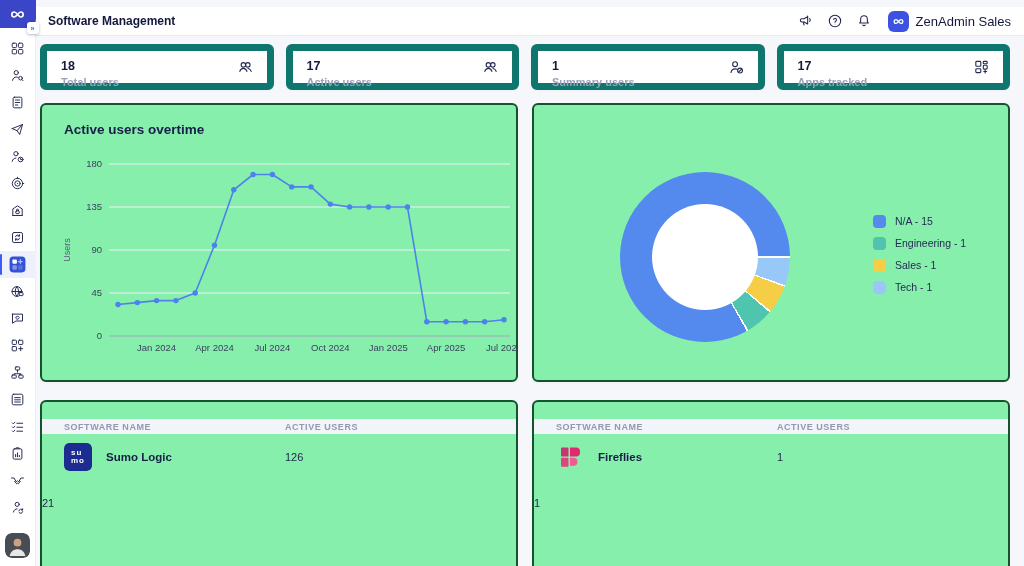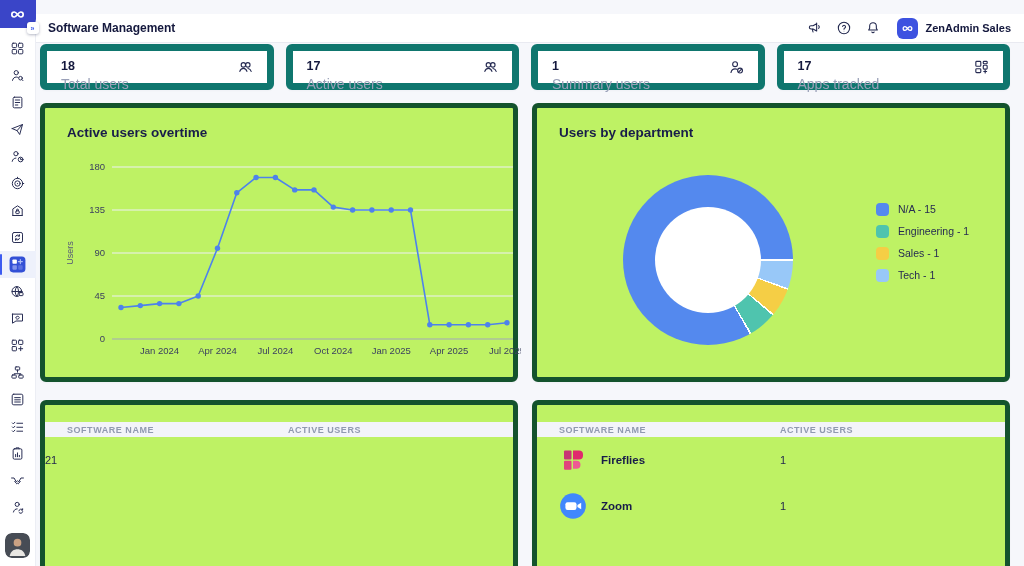--- a/index.html
+++ b/index.html
@@ -1,34 +1,34 @@
 <!DOCTYPE html>
 <html><head>
 <meta charset="utf-8">
 <style>
   html,body{margin:0;padding:0;}
   body{font-family:"Liberation Sans",sans-serif;background:#f6f7fb;}
   .screen{position:relative;width:1024px;height:566px;overflow:hidden;background:#f6f7fb;}
 
   
-  .topbar{position:absolute;left:0;top:14px;width:1024px;height:29px;background:#fff;
+  .topbar{position:absolute;left:0;top:7px;width:1024px;height:29px;background:#fff;
     border-bottom:1px solid #e9eaf1;display:flex;align-items:stretch;box-sizing:border-box;
     padding-left:48px;z-index:5;}
   .app-title{font-size:12px;font-weight:bold;color:#14183d;align-self:center;white-space:nowrap;}
   .tabs{display:flex;margin-left:26px;}
   .tab{display:flex;align-items:center;padding:0 13px;font-size:11.5px;color:#7c819b;
     font-weight:600;border-bottom:2px solid transparent;box-sizing:border-box;cursor:pointer;}
   .tab.active{color:#3c5bf0;border-bottom-color:#3c5bf0;}
   .topbar-right{margin-left:auto;display:flex;align-items:center;gap:13px;padding-right:13px;}
   .tb-icon{width:16px;height:16px;color:#20264d;display:flex;cursor:pointer;}
   .tb-icon svg{width:16px;height:16px;}
   .ws{display:flex;align-items:center;gap:7px;margin-left:3px;cursor:pointer;}
   .ws-logo{width:21px;height:21px;border-radius:6px;background:#3d52e0;display:flex;
     align-items:center;justify-content:center;}
-  .ws-name{font-size:11px;font-weight:bold;color:#14183d;white-space:nowrap;}
+  .ws-name{font-size:13px;font-weight:normal;color:#14183d;white-space:nowrap;}
 
   
   .sidebar{position:absolute;left:0;top:0;bottom:0;width:36px;background:#fff;
     border-right:1px solid #eceef4;z-index:6;display:flex;flex-direction:column;align-items:center;box-sizing:border-box;}
   .logo-tile{width:36px;height:28px;background:#3a45c8;border-radius:0 0 9px 0;display:flex;
     align-items:center;justify-content:center;position:relative;cursor:pointer;flex:none;}
   .expand-badge{position:absolute;right:-3px;bottom:-6px;width:12px;height:12px;background:#fff;
     border-radius:3px;box-shadow:0 1px 3px rgba(10,15,60,.3);color:#3c5bf0;font-size:7px;
     display:flex;align-items:center;justify-content:center;font-weight:bold;cursor:pointer;}
   .side-items{margin-top:7px;display:flex;flex-direction:column;align-items:center;width:100%;}
@@ -40,37 +40,37 @@
     background:#3c5bf0;border-radius:2px;}
   .side-item.active svg{width:19px;height:19px;}
   .avatar{width:25px;height:25px;border-radius:7px;overflow:hidden;margin-top:auto;margin-bottom:8px;cursor:pointer;flex:none;}
 
   
   .main{position:absolute;left:36px;top:29px;right:0;bottom:0;padding:15px 14px 0 4px;box-sizing:border-box;}
   .stats-row{display:grid;grid-template-columns:repeat(4,1fr);gap:12px;}
   .stat-card{background:#fff;border:7px solid #0f766e;border-radius:6px;height:46px;position:relative;
     padding:8px 14px;box-sizing:border-box;box-shadow:0 1px 2px rgba(20,25,60,.03);}
   .stat-value{font-size:12.5px;font-weight:bold;color:#14183d;}
-  .stat-label{font-size:14px;color:#9aa0b8;margin-top:3px;}
+  .stat-label{font-size:11px;color:#9aa0b8;margin-top:3px;font-weight:bold;}
   .stat-icon{position:absolute;right:13px;top:50%;transform:translateY(-50%);color:#262b52;display:flex;}
   .stat-icon svg{width:17px;height:17px;}
 
   .two-col{display:grid;grid-template-columns:1fr 1fr;gap:14px;}
-  .card{background:#bef264;border:5px solid #14532d;border-radius:6px;box-shadow:0 1px 2px rgba(20,25,60,.03);
+  .card{background:#86efac;border:2px solid #14532d;border-radius:6px;box-shadow:0 1px 2px rgba(20,25,60,.03);
     position:relative;box-sizing:border-box;}
   .charts-row{margin-top:13px;}
   .chart-card{height:279px;}
   .card-title{font-size:13.5px;font-weight:bold;color:#181d49;padding:17px 0 0 22px;line-height:16px;}
 
   .line-svg{position:absolute;left:14px;top:40px;}
 
   .donut{position:absolute;left:86px;top:67px;width:170px;height:170px;border-radius:50%;}
   .donut-hole{position:absolute;left:50%;top:50%;width:106px;height:106px;margin:-53px 0 0 -53px;
     border-radius:50%;background:#fff;}
-  .legend{position:absolute;left:339px;top:94px;display:flex;flex-direction:column;gap:8px;}
+  .legend{position:absolute;left:339px;top:109px;display:flex;flex-direction:column;gap:8px;}
   .legend-item{display:flex;align-items:center;gap:9px;font-size:10.5px;color:#262b52;cursor:pointer;height:14px;}
   .swatch{width:13px;height:13px;border-radius:4px;flex:none;}
 
   .tables-row{margin-top:18px;}
   .table-card{height:230px;}
   .t-head{display:flex;height:15px;background:#f3f4f9;align-items:center;margin-top:17px;
     font-size:9px;letter-spacing:.06em;color:#9099b0;font-weight:600;}
   .t-col1{padding-left:22px;width:243px;box-sizing:border-box;flex:none;}
   .t-row{display:flex;align-items:center;height:46px;cursor:pointer;}
   .t-cell1{width:243px;display:flex;align-items:center;flex:none;}
@@ -401,21 +401,20 @@
             <circle cx="332.2" cy="62.0" r="2.7" fill="#4d82ec"></circle>
             <circle cx="351.5" cy="62.0" r="2.7" fill="#4d82ec"></circle>
             <circle cx="370.8" cy="176.7" r="2.7" fill="#4d82ec"></circle>
             <circle cx="390.1" cy="176.7" r="2.7" fill="#4d82ec"></circle>
             <circle cx="409.4" cy="176.7" r="2.7" fill="#4d82ec"></circle>
             <circle cx="428.7" cy="176.7" r="2.7" fill="#4d82ec"></circle>
             <circle cx="448.0" cy="174.8" r="2.7" fill="#4d82ec"></circle>
           </svg>
       </div>
       <div class="card chart-card">
-        <div class="card-title">Users by department</div>
         <div class="donut" id="donut" style="background: conic-gradient(from 90deg, rgb(255, 255, 255) 0deg, rgb(255, 255, 255) 0.6deg, rgb(152, 200, 248) 0.6deg, rgb(152, 200, 248) 19.4deg, rgb(255, 255, 255) 19.4deg, rgb(255, 255, 255) 20deg, rgb(255, 255, 255) 20deg, rgb(255, 255, 255) 20.6deg, rgb(245, 206, 69) 20.6deg, rgb(245, 206, 69) 39.4deg, rgb(255, 255, 255) 39.4deg, rgb(255, 255, 255) 40deg, rgb(255, 255, 255) 40deg, rgb(255, 255, 255) 40.6deg, rgb(79, 196, 174) 40.6deg, rgb(79, 196, 174) 59.4deg, rgb(255, 255, 255) 59.4deg, rgb(255, 255, 255) 60deg, rgb(255, 255, 255) 60deg, rgb(255, 255, 255) 60.6deg, rgb(84, 137, 238) 60.6deg, rgb(84, 137, 238) 359.4deg, rgb(255, 255, 255) 359.4deg, rgb(255, 255, 255) 360deg);">
           <div class="donut-hole"></div>
         </div>
         <div class="legend" id="donut-legend">
             <div class="legend-item">
               <span class="swatch" style="background:#5489ee;"></span>
               <span>N/A - 15</span>
             </div>
             <div class="legend-item">
               <span class="swatch" style="background:#4fc4ae;"></span>
@@ -433,20 +432,29 @@
       </div>
     </div>
 
     <div class="two-col tables-row">
       <div class="card table-card">
         <div class="t-head">
           <div class="t-col1">SOFTWARE NAME</div>
           <div>ACTIVE USERS</div>
         </div>
         <div id="most-rows">
+            <div class="t-row">
+              <div class="t-cell1">
+                <span class="t-logo">
+                  <div style="width:28px;height:28px;background:#1d2c91;border-radius:5px;display:flex;flex-direction:column;align-items:center;justify-content:center;color:#fff;font-weight:bold;font-size:8px;line-height:8px;letter-spacing:1px;">su<br>mo</div>
+                </span>
+                <span class="t-name">Sumo Logic</span>
+              </div>
+              <div class="t-count">126</div>
+            </div>
             <div class="t-row">
               <div class="t-count">21</div>
             </div>
           </div>
       </div>
       <div class="card table-card">
         <div class="t-head">
           <div class="t-col1">SOFTWARE NAME</div>
           <div>ACTIVE USERS</div>
         </div>
@@ -459,30 +467,20 @@
                     <path d="M12 2.5h6a4 4 0 0 1 4 4v1a4 4 0 0 1-4 4h-6Z" fill="#e02a6d"></path>
                     <rect x="3" y="12.8" width="7.5" height="9" rx="1" fill="#e0447c"></rect>
                     <path d="M12 12.8h3.5a4 4 0 0 1 0 8h-3.5Z" fill="#ef5a93"></path>
                   </svg>
                 </span>
                 <span class="t-name">Fireflies</span>
               </div>
               <div class="t-count">1</div>
             </div>
             <div class="t-row">
-              <div class="t-cell1">
-                <span class="t-logo">
-                  <svg viewBox="0 0 24 24" width="28" height="28">
-                    <circle cx="12" cy="12" r="11" fill="#4087fc"></circle>
-                    <rect x="5.5" y="8.8" width="9.5" height="6.6" rx="1.8" fill="#fff"></rect>
-                    <path d="M15.8 11.2 19 9.2v5.6l-3.2-2Z" fill="#fff"></path>
-                  </svg>
-                </span>
-                <span class="t-name">Zoom</span>
-              </div>
               <div class="t-count">1</div>
             </div>
           </div>
       </div>
     </div>
 
   </div>
 </div>
 
 </body></html>

